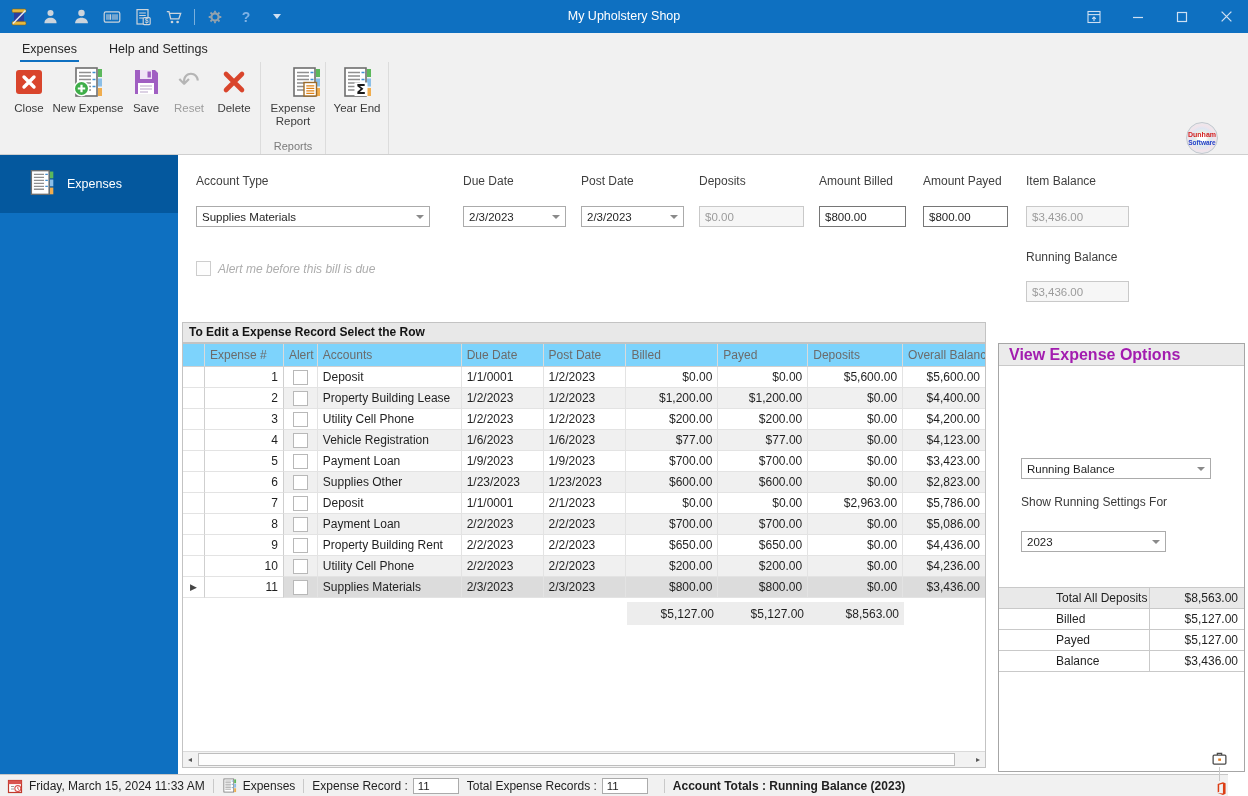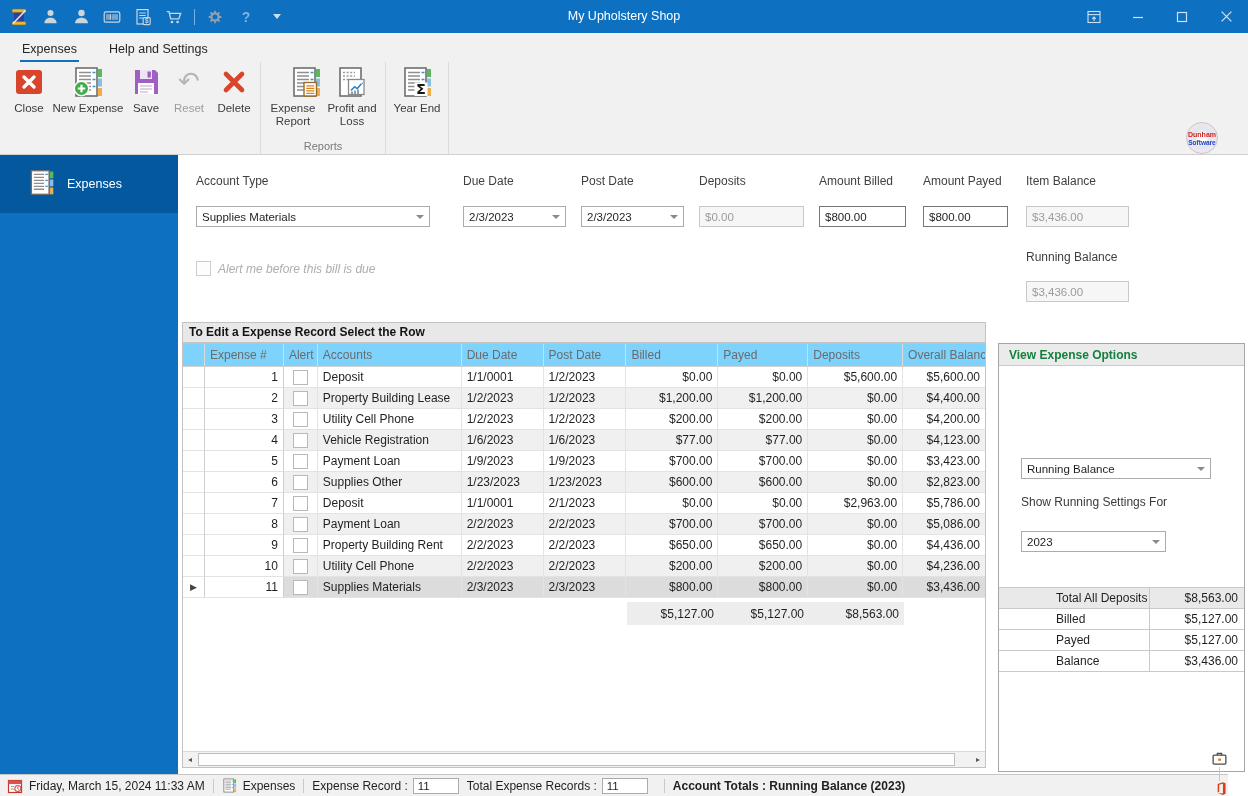--- a/index.html
+++ b/index.html
@@ -84,22 +84,22 @@
         padding:0 5px;box-sizing:border-box;font-size:12px;color:#1f1f1f;}
   .hscroll{position:absolute;left:0;bottom:0;width:100%;height:16px;background:#f2f2f2;
            border-top:1px solid #dadada;box-sizing:border-box;}
   .sba{position:absolute;top:0;width:14px;height:15px;display:flex;align-items:center;justify-content:center;
        color:#555;font-size:8px;}
   .sthumb{position:absolute;left:15px;right:30px;top:1px;height:13px;background:#fdfdfd;border:1px solid #bdbdbd;box-sizing:border-box;}
 
   
   .panel{position:absolute;left:998px;top:343px;width:247px;height:429px;border:1px solid #a6a6a6;
          background:#fff;box-sizing:border-box;}
-  .ptitle{height:21px;background:#ebebeb;border-bottom:1px solid #c9c9c9;font-weight:bold;font-size:12px;
-          color:#15803d;display:flex;align-items:center;padding-left:10px;}
+  .ptitle{height:21px;background:#ebebeb;border-bottom:1px solid #c9c9c9;font-weight:bold;font-size:16px;
+          color:#a21caf;display:flex;align-items:center;padding-left:10px;}
   .pdesc{position:absolute;left:24px;top:45px;width:208px;font-size:12px;color:#3a3a3a;line-height:1.35;}
   .ptotals{position:absolute;left:0;top:243px;width:245px;border-top:1px solid #c9c9c9;}
   .ptrow{display:flex;height:21px;border-bottom:1px solid #c9c9c9;box-sizing:border-box;align-items:stretch;background:#fff;padding-left:27px;}
   .ptrow.head{background:#e9e9e9;}
   .ptl{flex:1;display:flex;align-items:center;padding-left:30px;border-right:1px solid #c9c9c9;font-size:12px;}
   .ptv{width:88px;display:flex;align-items:center;justify-content:flex-end;padding-right:6px;font-size:12px;}
 
   
   .statusbar{position:absolute;left:0;top:774px;width:1228px;height:22px;background:#f1f1f1;
              border-top:1px solid #c6c6c6;box-sizing:border-box;display:flex;align-items:center;font-size:12px;}
@@ -270,35 +270,20 @@
         <div class="rbtns">
           <div class="rbtn" style="width:58px;align-items:flex-end;">
             <span class="ric">
               <svg width="32" height="32" viewBox="0 0 32 32">
                 <use href="#ic-doc"></use>
                 <rect x="14" y="16.5" width="12.5" height="13.5" fill="#fff" stroke="#9c6b29" stroke-width="1.4"></rect>
                 <path d="M16.3 19.8h8M16.3 22.3h8M16.3 24.8h8M16.3 27.3h8" stroke="#e08214" stroke-width="1.2"></path>
               </svg>
             </span>
             <span class="rlbl">Expense Report</span>
-          </div>
-          <div class="rbtn" style="width:60px;">
-            <span class="ric">
-              <svg width="32" height="32" viewBox="0 0 32 32">
-                <rect x="4" y="2" width="21" height="28" fill="#fff" stroke="#6e6e6e" stroke-width="1.6"></rect>
-                <path d="M7 6.5h12M7 10h12M7 13.5h5" stroke="#9a9a9a" stroke-width="1.4" stroke-dasharray="2 1.6"></path>
-                <rect x="12.5" y="13.5" width="15.5" height="15" fill="#fff" stroke="#8a8a8a" stroke-width="1.3"></rect>
-                <path d="M15 24.5l3.6-3.8 2.6 2 4.2-5" fill="none" stroke="#2f7fd0" stroke-width="1.6"></path>
-                <path d="M25.4 17l1.6-0.5-0.3 1.8z" fill="#2f7fd0"></path>
-                <rect x="15" y="25.5" width="2" height="2.5" fill="#8aa0b5"></rect>
-                <rect x="18" y="24.5" width="2" height="3.5" fill="#8aa0b5"></rect>
-                <rect x="21" y="23.5" width="2" height="4.5" fill="#8aa0b5"></rect>
-              </svg>
-            </span>
-            <span class="rlbl">Profit and Loss</span>
           </div>
         </div>
         <div class="rglabel">Reports</div>
       </div>
 
       <div class="rgroup">
         <div class="rbtns">
           <div class="rbtn nowrap" style="width:56px;">
             <span class="ric">
               <svg width="32" height="32" viewBox="0 0 32 32">

